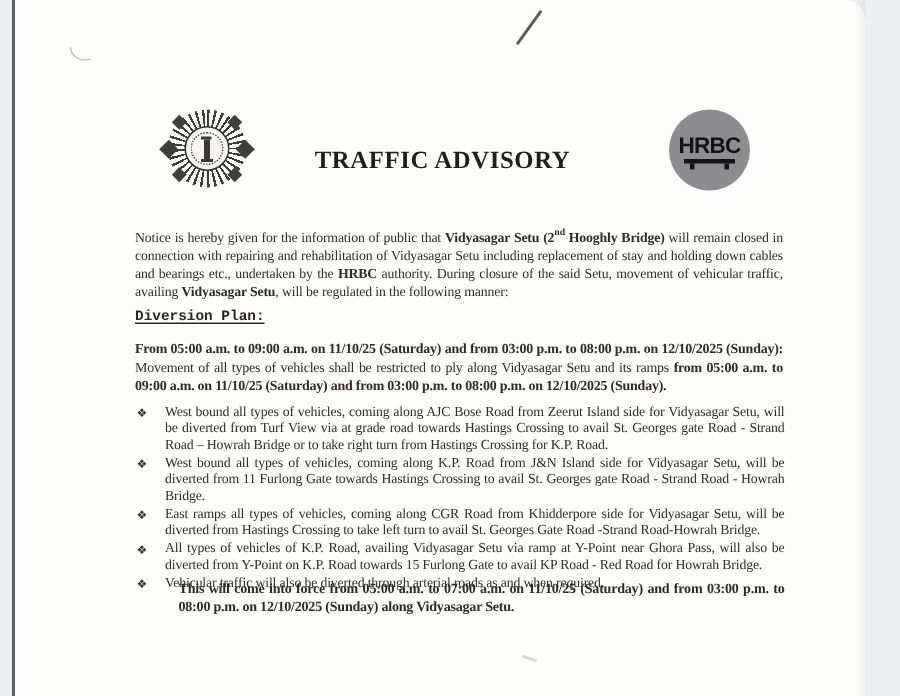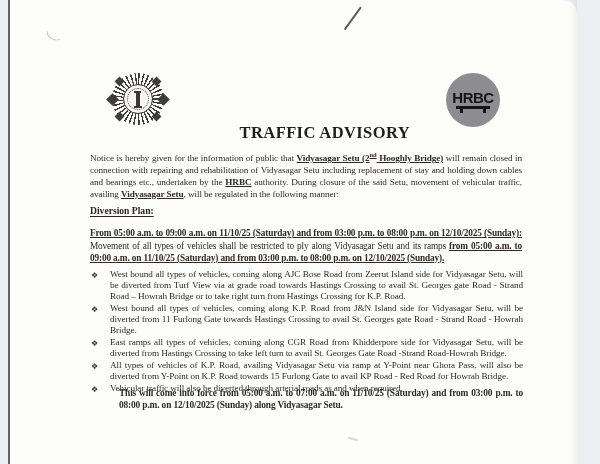--- a/index.html
+++ b/index.html
@@ -16,42 +16,42 @@
   .emblem .pt{position:absolute;width:9px;height:9px;background:#403e3b;transform:rotate(45deg);}
   .emblem .pt.w{left:-2px;top:25px;} .emblem .pt.e{left:49px;top:25px;}
   .emblem .pt.nw{left:6px;top:8px;width:7px;height:7px;} .emblem .pt.ne{left:43px;top:8px;width:7px;height:7px;}
   .emblem .pt.sw{left:6px;top:43px;width:7px;height:7px;} .emblem .pt.se{left:43px;top:43px;width:7px;height:7px;}
   .emblem .core{position:absolute;left:13px;top:14px;width:30px;height:30px;border-radius:50%;
         background:#f7f6f3;border:1.5px solid #33312e;box-sizing:border-box;}
   .emblem .core::before{content:'';position:absolute;inset:3px;border:1px dotted #4a4845;border-radius:50%;}
   .emblem .pillar{position:absolute;left:11.5px;top:8px;width:4px;height:13px;background:#3b3936;}
   .emblem .pillar::before{content:'';position:absolute;left:-1.5px;top:-2px;width:7px;height:2px;background:#3b3936;}
   .emblem .pillar::after{content:'';position:absolute;left:-2px;bottom:-2px;width:8px;height:2px;background:#3b3936;}
-  .title{position:absolute;left:170px;top:97px;width:230px;text-align:right;
-        font-size:16.5px;font-weight:bold;letter-spacing:0.4px;color:#201e1b;margin-top:26px;}
+  .title{position:absolute;left:170px;top:97px;width:230px;text-align:center;
+        font-size:16.5px;font-weight:bold;letter-spacing:0.4px;color:#201e1b;}
   .hrbc{position:absolute;left:436px;top:73px;width:54px;height:54px;border-radius:50%;background:#8d8d90;
         display:flex;flex-direction:column;align-items:center;justify-content:center;}
   .hrbc-text{font-family:"Liberation Sans",sans-serif;font-weight:900;font-size:15px;
         letter-spacing:-0.5px;color:#141414;line-height:14px;}
   .hrbc-bar{width:34px;height:3.5px;background:#141414;margin-top:1px;position:relative;}
   .hrbc-bar::before,.hrbc-bar::after{content:'';position:absolute;top:3.5px;width:3px;height:4px;background:#141414;}
   .hrbc-bar::before{left:4px;} .hrbc-bar::after{right:4px;}
   
   .txt{position:absolute;color:#2e2b27;text-align:justify;}
   .notice{left:80px;top:144px;width:432px;font-size:9.2px;line-height:11.8px;letter-spacing:-0.1px;}
   .divplan{left:80px;top:205px;font-size:9.6px;font-weight:bold;text-decoration:underline;
-        text-underline-offset:1.5px;margin:0;color:#2a2723;}
+        text-underline-offset:1.5px;margin:0;color:#2a2723;font-family:Liberation Mono, monospace;}
   .timing{left:80px;top:218px;width:432px;font-size:9.3px;line-height:12.2px;letter-spacing:-0.15px;}
   .bullets{position:absolute;left:80px;top:269px;width:433px;margin:0;padding:0;list-style:none;
         font-size:9.2px;line-height:11px;letter-spacing:-0.1px;color:#2e2b27;}
   .bullets li{position:relative;padding-left:20px;text-align:justify;margin:0 0 1px 0;}
   .bullets .marker{position:absolute;left:1px;top:0.5px;font-size:8px;color:#35322e;}
   .closing{left:109px;top:378px;width:404px;font-size:9.4px;font-weight:bold;line-height:12px;letter-spacing:-0.15px;}
   .published{left:97px;top:413px;width:420px;font-size:9.3px;text-align:left;letter-spacing:-0.1px;}
-  .b{font-weight:bold;text-decoration:underline;}
+  .b{font-weight:bold;}
   sup{font-size:6.5px;vertical-align:super;line-height:0;}
   
   .artifact-slash{position:absolute;left:350px;top:7px;width:2px;height:28px;background:#5c5c5c;
         transform:rotate(36deg);transform-origin:top center;border-radius:1px;}
   .artifact-curve{position:absolute;left:37px;top:30px;width:12px;height:10px;
         border-left:1.5px solid #c0c0c0;border-bottom:1.5px solid #c8c8c8;
         border-bottom-left-radius:10px;transform:rotate(-8deg);}
   .artifact-smudge{position:absolute;left:338px;top:438px;width:10px;height:2px;background:#d9d9d9;transform:rotate(18deg);}
 </style>
 </head>

